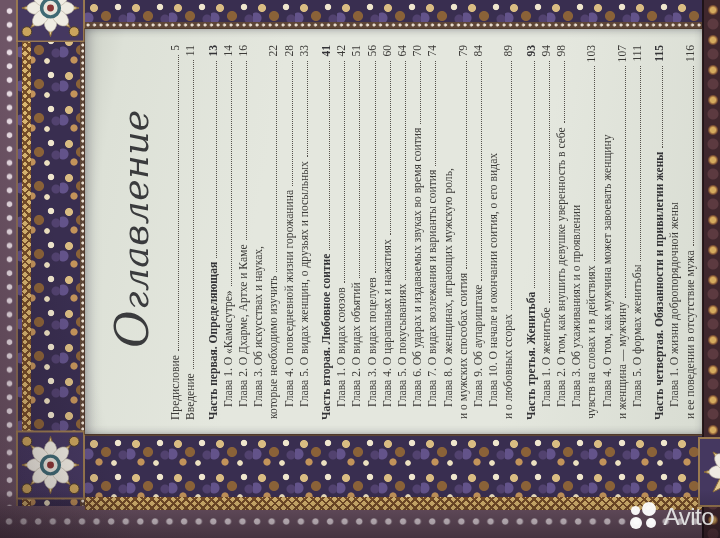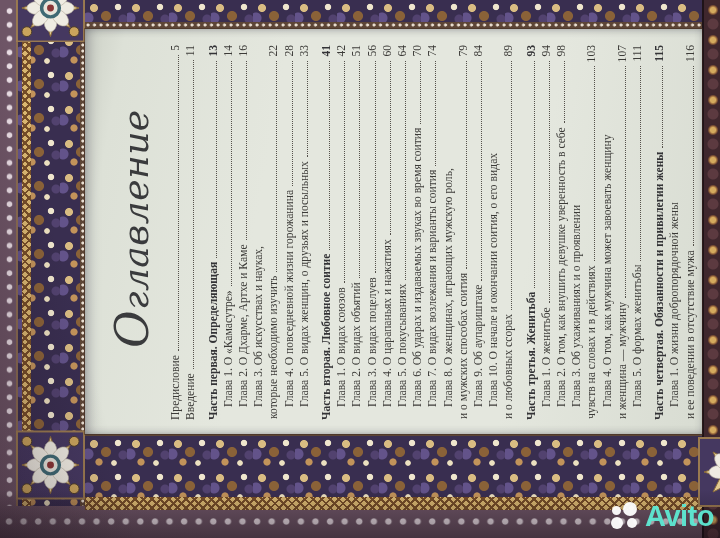--- a/index.html
+++ b/index.html
@@ -85,22 +85,22 @@
                radial-gradient(130% 120% at 58% 38%,rgba(0,0,0,0) 55%,rgba(28,14,26,.30) 95%);}
 
   
   .watermark{position:absolute;right:6px;bottom:7px;display:flex;align-items:center;gap:5px;opacity:.95;}
   .wm-logo{position:relative;width:29px;height:29px;}
   .wm-logo i{position:absolute;border-radius:50%;background:#fff;display:block;}
   .wm-c1{left:1px;top:4px;width:9px;height:9px;}
   .wm-c2{left:0;top:15px;width:12px;height:12px;}
   .wm-c3{left:12px;top:0;width:14px;height:14px;}
   .wm-c4{left:16px;top:16px;width:10px;height:10px;}
-  .wm-text{font-family:"Liberation Sans",sans-serif;font-weight:bold;font-size:29px;
-    color:#5eead4;letter-spacing:-.5px;line-height:1;}
+  .wm-text{font-family:"Liberation Sans",sans-serif;font-weight:normal;font-size:24px;
+    color:#e5e5e5;letter-spacing:-.5px;line-height:1;}
 </style>
 </head>
 <body>
 
 <div class="dots-col"></div>
 <div class="dots-row"></div>
 
 <div class="band band-left paisley">
   <div class="gstrip v"></div>
   <div class="dstrip right"></div>

